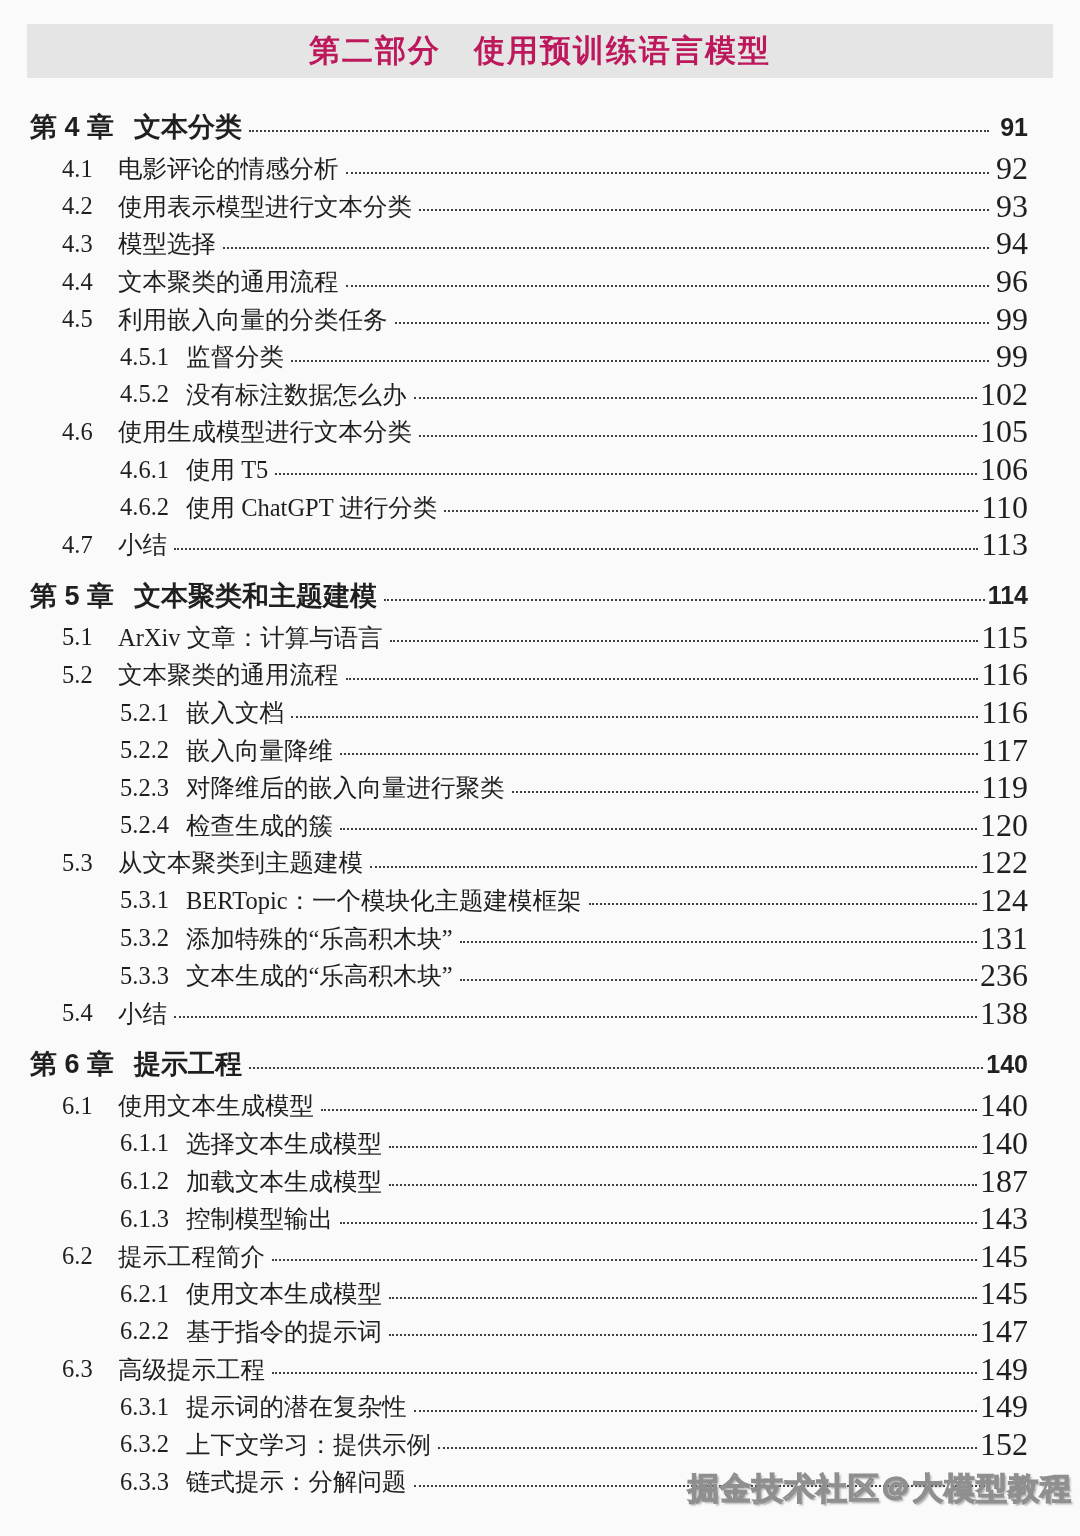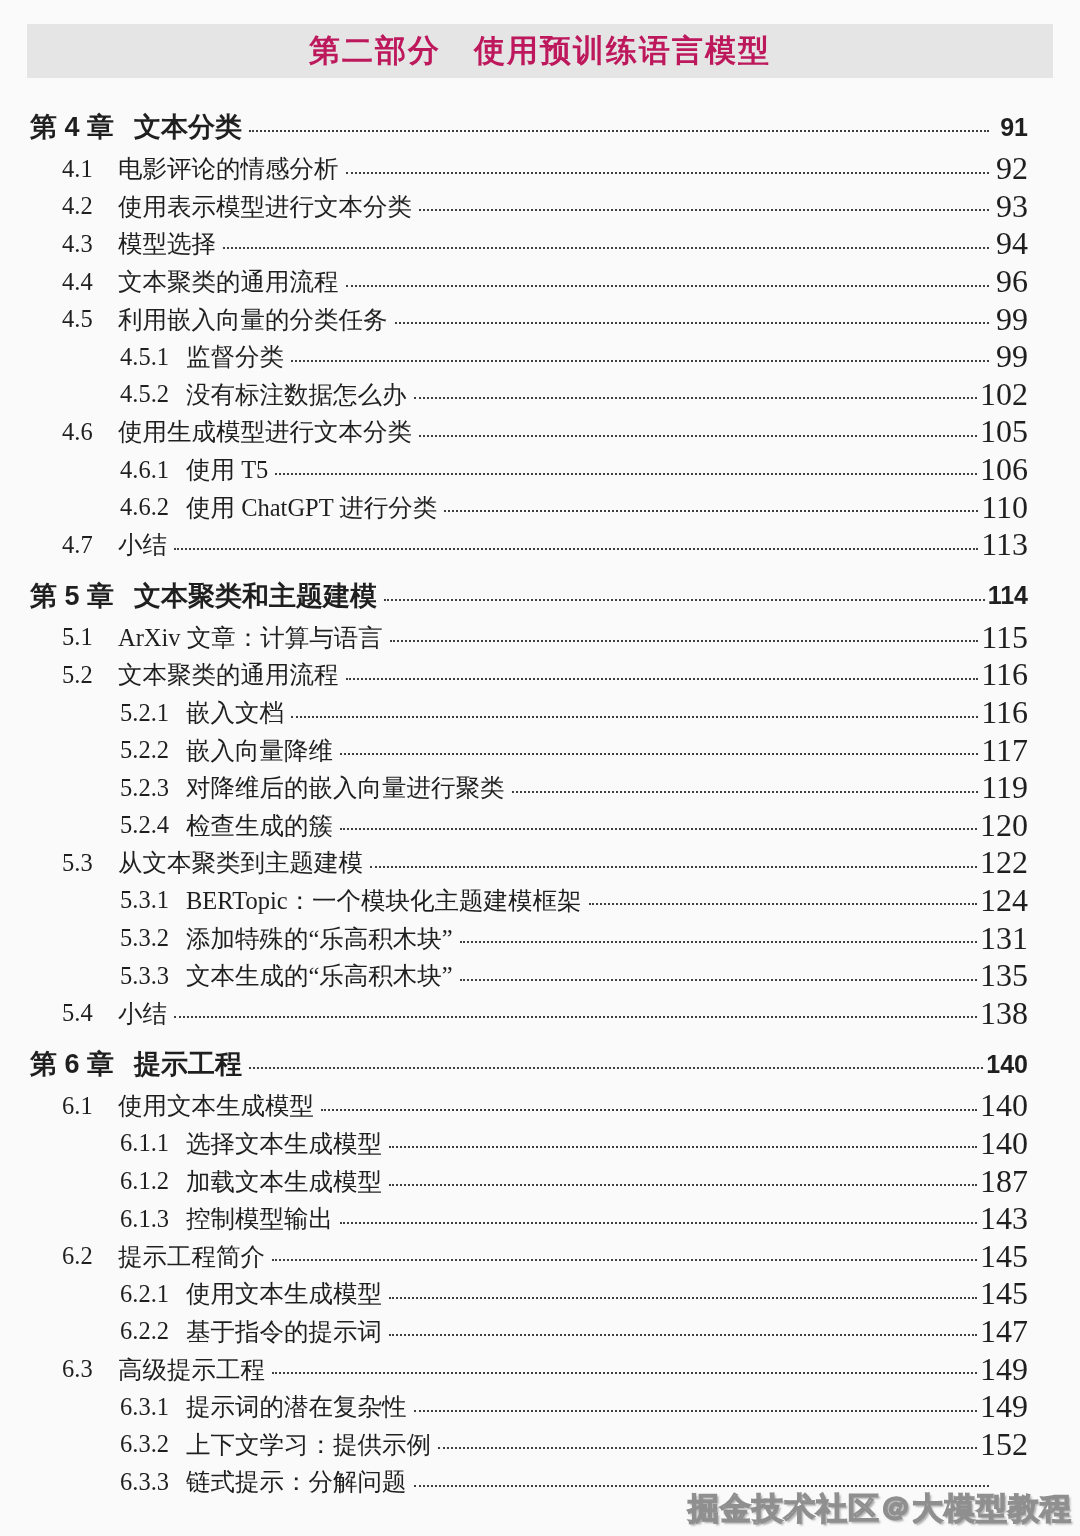--- a/index.html
+++ b/index.html
@@ -82,21 +82,21 @@
     min-width: 36px;
     text-align: right;
     font-size: 32px;
   }
   .lvl0 .pg { font-size: 25px; }
 
   
   .watermark {
     position: absolute;
     right: 8px;
-    bottom: 6px;
+    bottom: 26px;
     font-family: "Liberation Sans", "DejaVu Sans", sans-serif;
     font-size: 31px;
     font-weight: 700;
     letter-spacing: 1px;
     color: var(--watermark-fill);
     -webkit-text-stroke: 1.3px var(--watermark-stroke);
     text-shadow: 2px 2px 2px rgba(110,110,110,0.55);
     white-space: nowrap;
   }
 </style>
@@ -239,21 +239,21 @@
       <div class="row lvl2">
         <span class="num">5.3.2</span>
         <span class="title">添加特殊的“乐高积木块”</span>
         <span class="dots"></span>
         <span class="pg">131</span>
       </div>
       <div class="row lvl2">
         <span class="num">5.3.3</span>
         <span class="title">文本生成的“乐高积木块”</span>
         <span class="dots"></span>
-        <span class="pg">135</span>
+        <span class="pg">236</span>
       </div>
       <div class="row lvl1">
         <span class="num">5.4</span>
         <span class="title">小结</span>
         <span class="dots"></span>
         <span class="pg">138</span>
       </div>
       <div class="row lvl0">
         <span class="num">第 6 章</span>
         <span class="title">提示工程</span>

